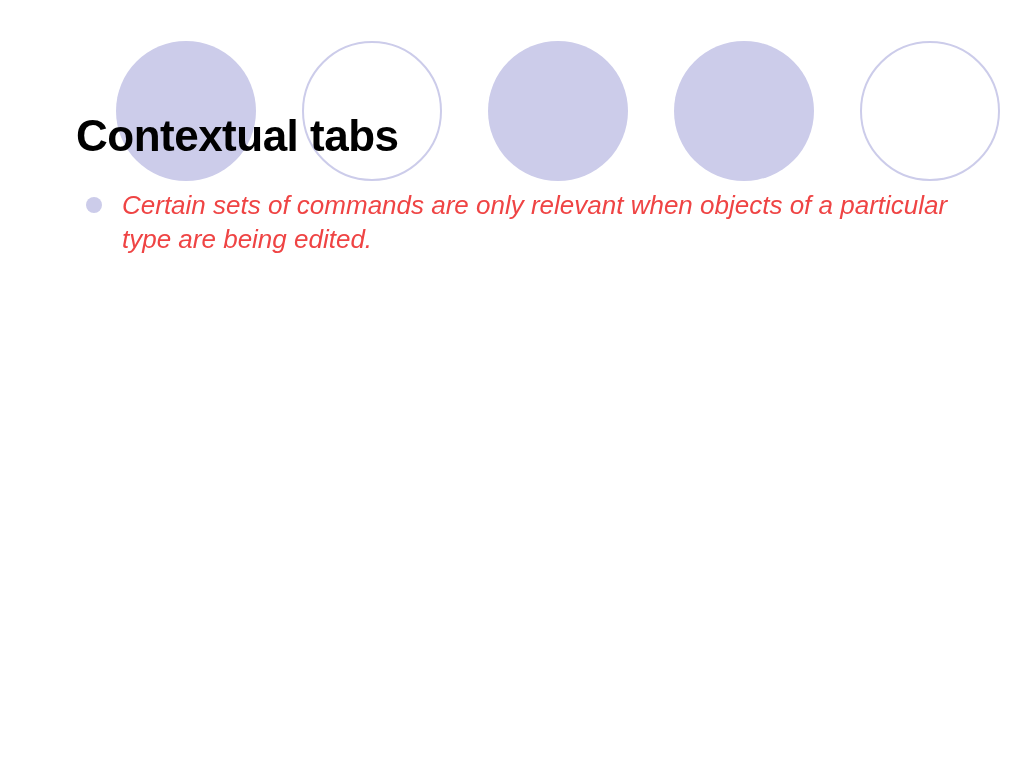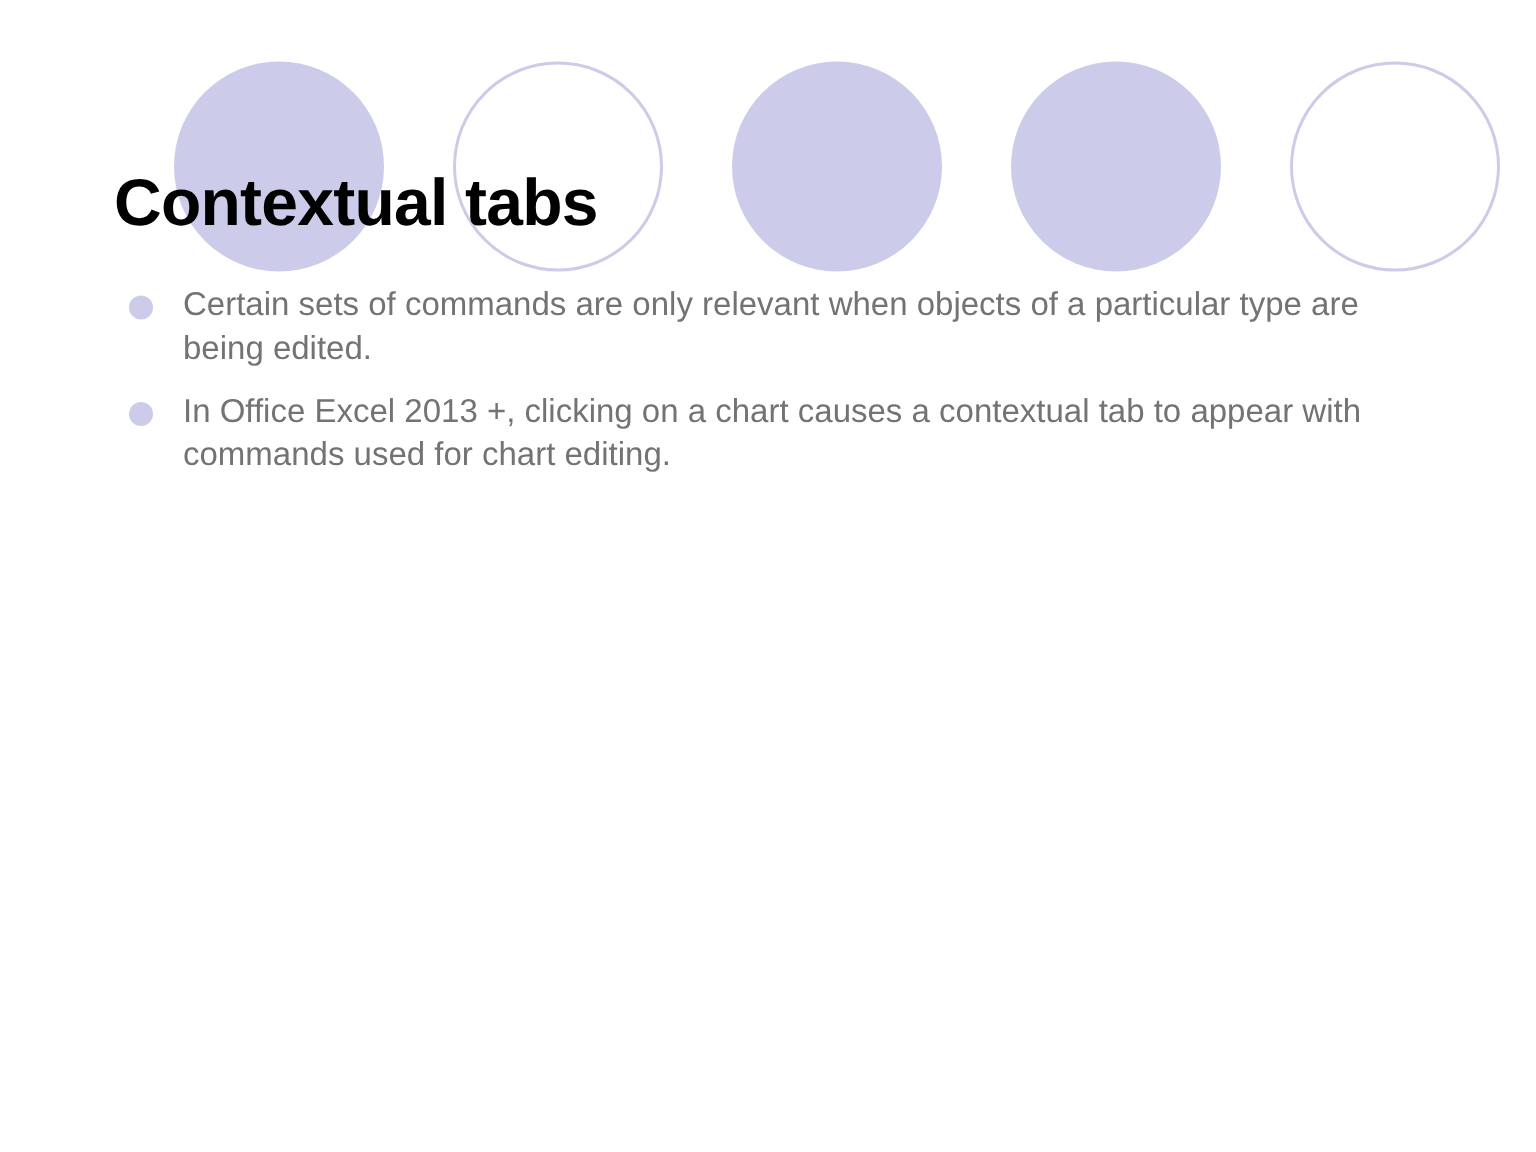--- a/index.html
+++ b/index.html
@@ -50,25 +50,26 @@
       color: #000000;
       margin-bottom: 28px;
       letter-spacing: -0.5px;
     }
     .bullet-list {
       list-style: none;
       padding-left: 30px;
     }
     .bullet-item {
       position: relative;
-      font-size: 22px;
+      font-size: 26px;
       line-height: 1.3;
-      color: #737373;
+      color: #ef4444;
       margin-bottom: 14px;
       padding-left: 12px;
+      font-style: italic;
     }
     .bullet-item::before {
       content: "";
       position: absolute;
       left: -24px;
       top: 8px;
       width: 16px;
       height: 16px;
       border-radius: 50%;
       background: #ccccea;
@@ -83,15 +84,14 @@
   <div class="circle filled"></div>
   <div class="circle filled"></div>
   <div class="circle outline"></div>
   <div class="circle filled"></div>
 </div>
 
 <div class="content">
   <h1 class="title">Contextual tabs</h1>
   <ul class="bullet-list">
     <li class="bullet-item">Certain sets of commands are only relevant when objects of a particular type are being edited.</li>
-    <li class="bullet-item"> In Office Excel 2013 +, clicking on a chart causes a contextual tab to appear with commands used for chart editing.</li>
   </ul>
 </div>
 
 </body></html>

